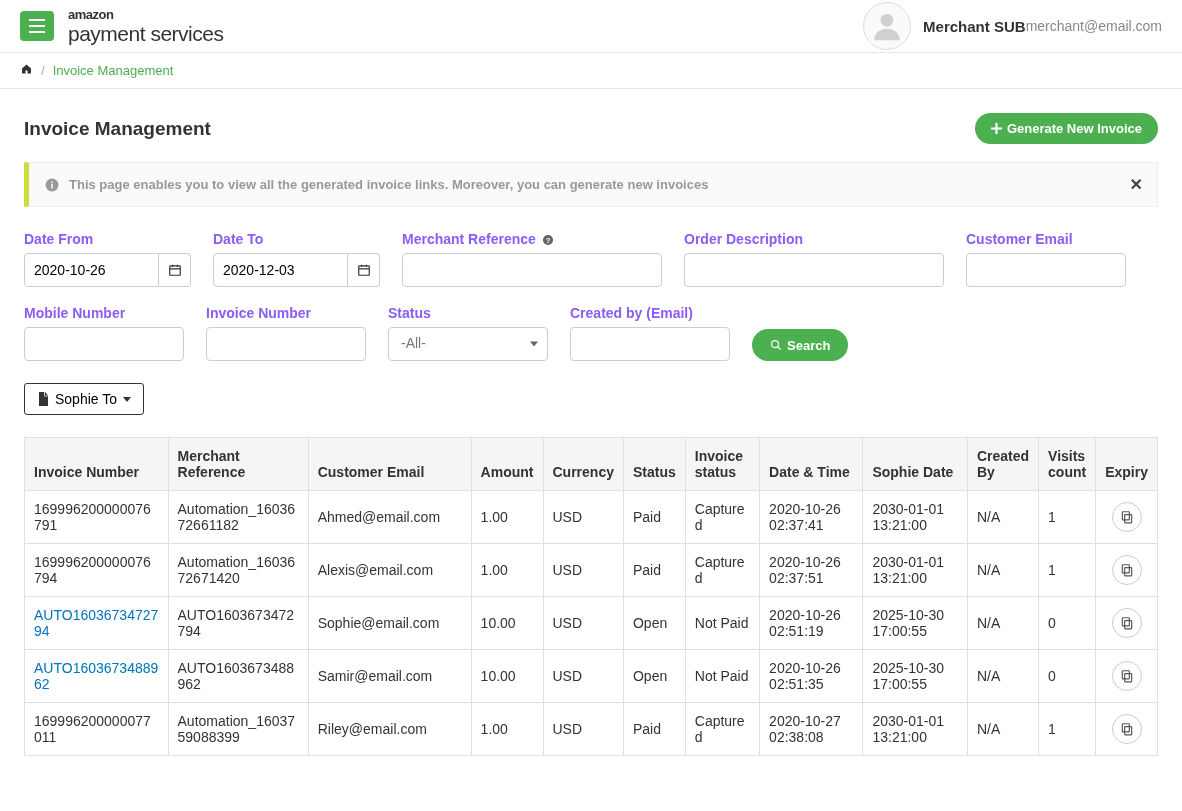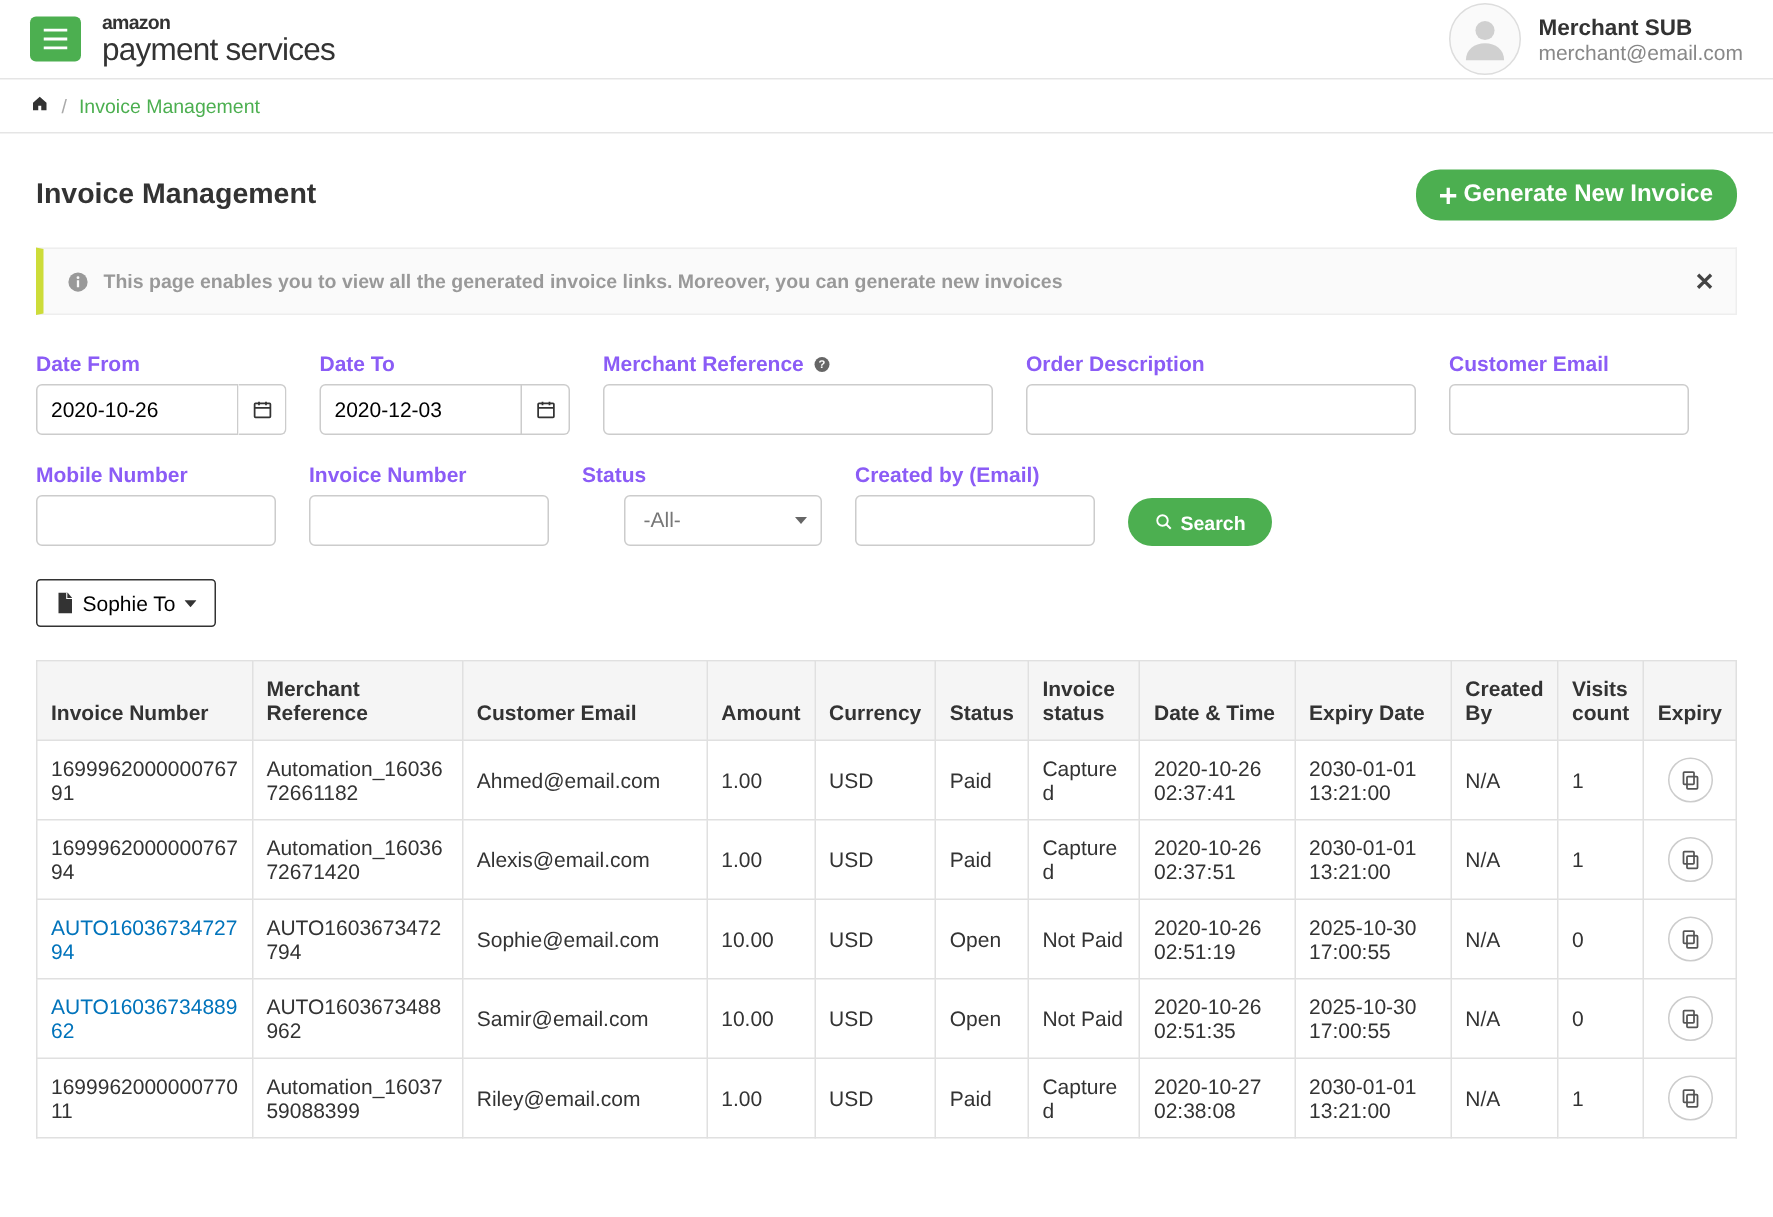--- a/index.html
+++ b/index.html
@@ -9,52 +9,52 @@
     .top-header { display: flex; align-items: center; justify-content: space-between; padding: 2px 20px; border-bottom: 1px solid #e5e5e5; }
     .header-left { display: flex; align-items: center; gap: 14px; }
     .hamburger { width: 34px; height: 30px; background: #4caf50; border-radius: 4px; display: flex; align-items: center; justify-content: center; cursor: pointer; }
     .hamburger svg { width: 16px; height: 14px; }
     .brand { display: flex; flex-direction: column; line-height: 1; }
     .brand-top { font-family: "Arial", sans-serif; font-weight: bold; font-size: 13px; letter-spacing: -0.5px; }
     .brand-sub { font-family: "Arial", sans-serif; font-size: 21px; letter-spacing: -0.5px; margin-top: 2px; }
     .header-right { display: flex; align-items: center; gap: 12px; }
     .avatar { width: 48px; height: 48px; border-radius: 50%; border: 1px solid #ddd; display:flex; align-items:center; justify-content:center; background:#fafafa; }
     .avatar svg { width: 34px; height: 34px; }
-    .user-info { display: flex; flex-direction: column; }
+    .user-info { display: flex; }
     .user-name { font-weight: bold; font-size: 15px; }
     .user-email { color: #888; font-size: 14px; }
     
     
     .breadcrumb-bar { padding: 10px 20px; border-bottom: 1px solid #e5e5e5; display: flex; align-items: center; gap: 8px; font-size: 13px; }
     .breadcrumb-sep { color: #aaa; }
     .breadcrumb-current { color: #4caf50; }
     .home-ic { color: #333; }
     
     
     .page-head { display: flex; justify-content: space-between; align-items: center; padding: 24px 24px 18px; }
     .page-title { font-size: 19px; font-weight: bold; }
-    .btn-primary { background: #4caf50; color: #fff; border: none; border-radius: 16px; padding: 8px 16px; font-size: 16px; font-weight: bold; cursor: pointer; display: inline-flex; align-items: center; gap: 5px; }
+    .btn-primary { background: #4caf50; color: #fff; border: none; border-radius: 16px; padding: 8px 16px; font-size: 13px; font-weight: bold; cursor: pointer; display: inline-flex; align-items: center; gap: 5px; }
     
     
     .content-wrap { padding: 0 24px 24px; }
     .alert-info { position: relative; background: #fafafa; border: 1px solid #eee; border-left: 5px solid #cddc39; padding: 14px 40px 14px 16px; color: #999; font-size: 13px; display: flex; align-items: center; gap: 10px; margin-bottom: 24px; font-weight: 600;}
     .alert-close { position: absolute; right: 14px; top: 12px; font-size: 16px; font-weight: bold; color: #444; cursor: pointer; }
     
     
     .filters { display: flex; flex-wrap: wrap; gap: 18px 22px; margin-bottom: 22px; }
     .field-group { display: flex; flex-direction: column; gap: 6px; }
     .field-label { font-size: 14px; font-weight: bold; color: #8b5cf6; }
     .input-wrap { display: flex; }
     .field-input { border: 1px solid #ccc; border-radius: 4px; padding: 7px 9px; font-size: 14px; height: 34px; }
     .date-input { width: 135px; border-top-right-radius: 0; border-bottom-right-radius: 0; }
     .date-addon { width: 32px; height: 34px; border: 1px solid #ccc; border-left: none; border-radius: 0 4px 4px 0; display: flex; align-items: center; justify-content: center; background: #fff; cursor: pointer; }
     .field-wide { width: 260px; }
     .field-med { width: 160px; }
     .select-wrap { position: relative; width: 160px; }
-    .select-display { border: 1px solid #ccc; border-radius: 4px; padding: 7px 13px 7px 12px; font-size: 14px; height: 34px; color: #777; cursor: pointer; margin-left: 28px; }
+    .select-display { border: 1px solid #ccc; border-radius: 4px; padding: 7px 13px 7px 12px; font-size: 14px; height: 34px; color: #777; cursor: pointer; }
     .select-caret { position: absolute; right: 10px; top: 14px; pointer-events: none; }
     .btn-search { background: #4caf50; color: #fff; border: none; border-radius: 16px; padding: 8px 18px; font-size: 13px; font-weight: bold; cursor: pointer; display: inline-flex; align-items: center; gap: 5px; align-self: flex-end; height: 32px; }
     .search-align { display:flex; align-items:flex-end; }
     
     
     .export-btn { border: 1px solid #333; background: #fff; padding: 7px 12px; font-size: 14px; font-weight: 500; border-radius: 3px; cursor: pointer; display: inline-flex; align-items: center; gap: 6px; margin-bottom: 22px; }
     
     
     .data-table { width: 100%; border-collapse: collapse; font-size: 14px; }
     .data-table th, .data-table td { border: 1px solid #e0e0e0; padding: 10px 9px; text-align: left; vertical-align: middle; }
@@ -231,21 +231,21 @@
     <thead>
       <tr>
         <th class="col-inv">Invoice Number</th>
         <th class="col-ref">Merchant Reference</th>
         <th class="col-email">Customer Email</th>
         <th class="col-amt">Amount</th>
         <th class="col-cur">Currency</th>
         <th class="col-stat">Status</th>
         <th class="col-istat">Invoice status</th>
         <th class="col-dt">Date &amp; Time</th>
-        <th class="col-exp">Expiry Date</th>
+        <th class="col-exp">Sophie Date</th>
         <th class="col-cb">Created By</th>
         <th class="col-vc">Visits count</th>
         <th class="col-act">Expiry</th>
       </tr>
     </thead>
     <tbody id="table-body">
         <tr>
           <td class="">169996200000076791</td>
           <td>Automation_1603672661182</td>
           <td>Ahmed@email.com</td>

